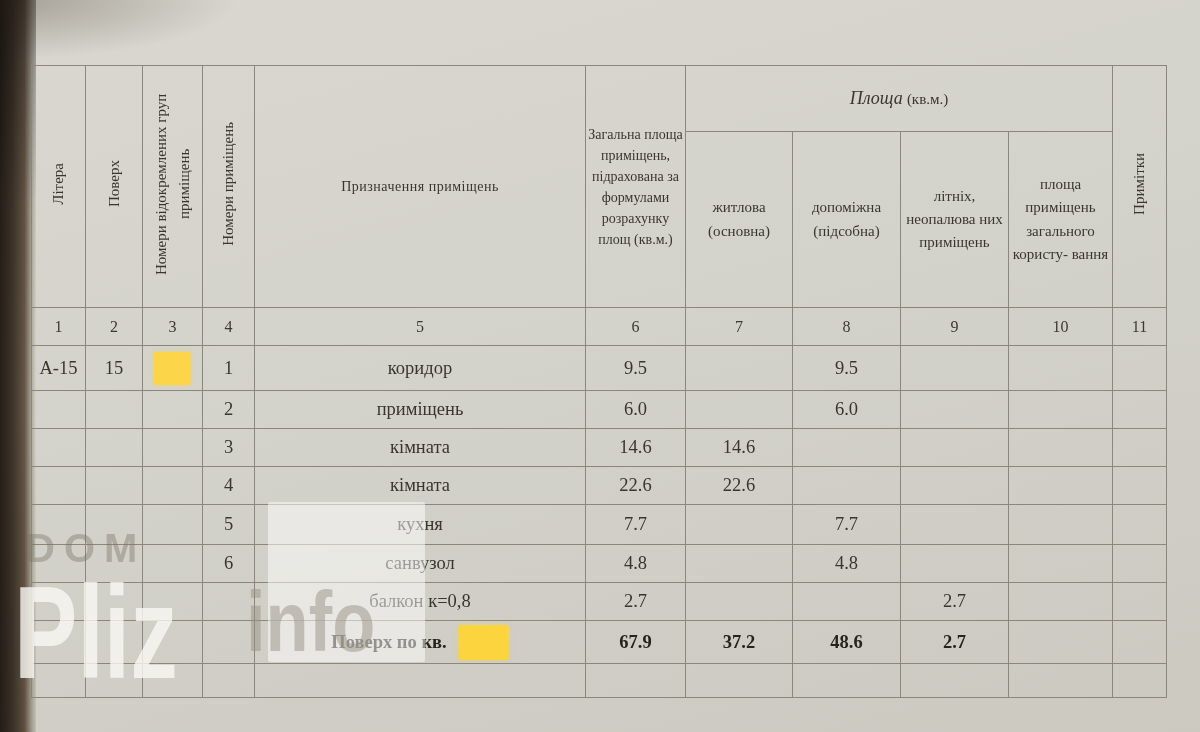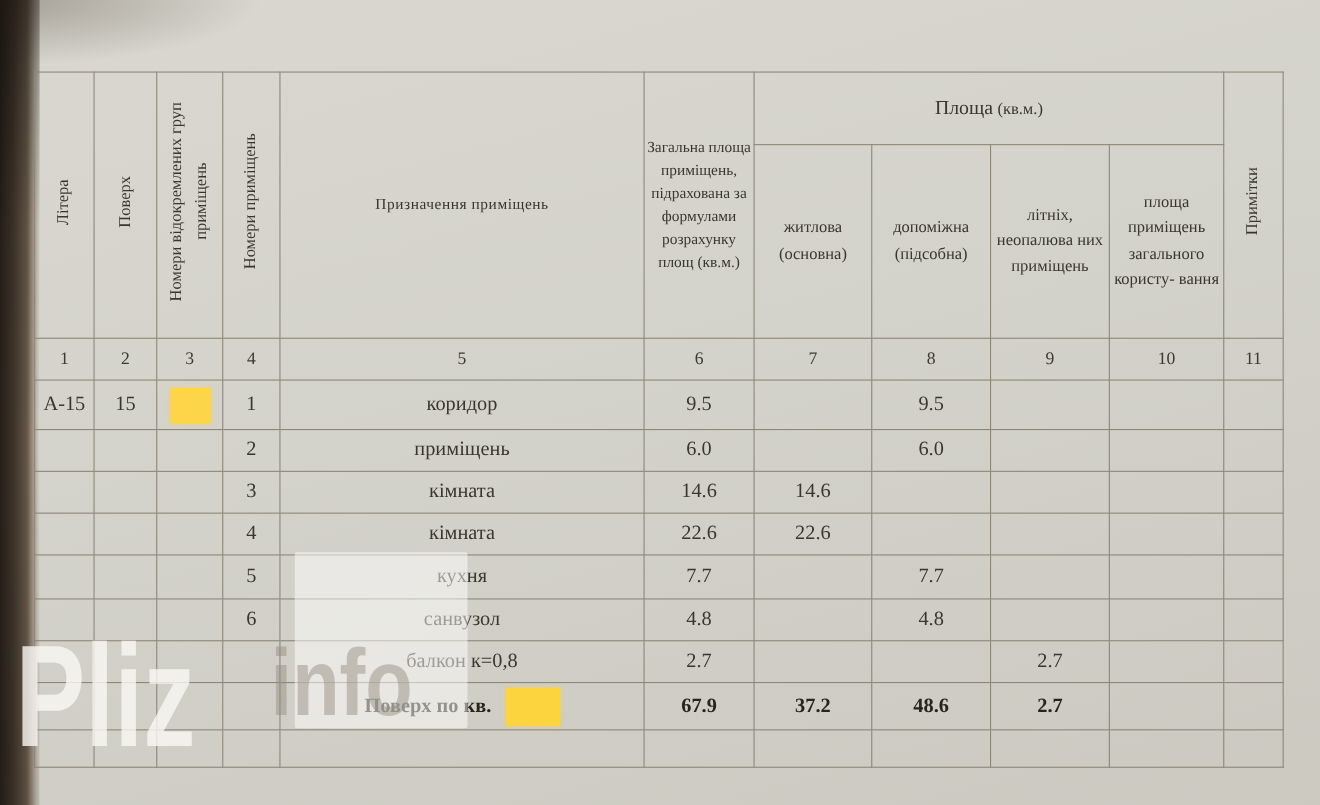--- a/index.html
+++ b/index.html
@@ -36,21 +36,21 @@
     font-weight:normal;overflow:hidden;
   }
   .hdr-cell{font-size:15px;line-height:1.35;}
   .vt{
     writing-mode:vertical-rl;transform:rotate(180deg);
     display:inline-block;white-space:normal;line-height:1.25;
   }
   .vt-wrap{max-height:200px;line-height:1.5;}
   .purpose-hdr{font-size:14px;letter-spacing:0.5px;}
   .total-hdr{font-size:14px;line-height:1.5;padding:4px 8px;}
-  .group-hdr .big{font-size:18px;}
+  .group-hdr .big{font-size:18px;font-style:italic;}
   .group-hdr .small{font-size:15px;}
   .sub-hdr{font-size:15px;line-height:1.55;padding:2px 6px;}
   .numrow td{font-size:16px;height:37px;color:#3c3931;}
   tbody.data td{font-size:18.5px;}
   tr.bold-row td{font-weight:bold;color:#26241d;}
   .ymark{
     display:inline-block;width:37px;height:33px;vertical-align:middle;
     background:#fcd648;border-radius:2px;
     box-shadow:0 0 4px rgba(252,214,72,0.65);
   }
@@ -257,15 +257,16 @@
           <td></td>
           <td></td>
           <td></td>
           <td></td>
           <td></td>
         </tr>
       </tbody>
   </table>
 
   <div class="wm-box"></div>
+  <div class="wm wm-dom">DOM</div>
   <div class="wm wm-pliz">Pliz</div>
   <div class="wm wm-info">info</div>
 </div>
 
 </body></html>

